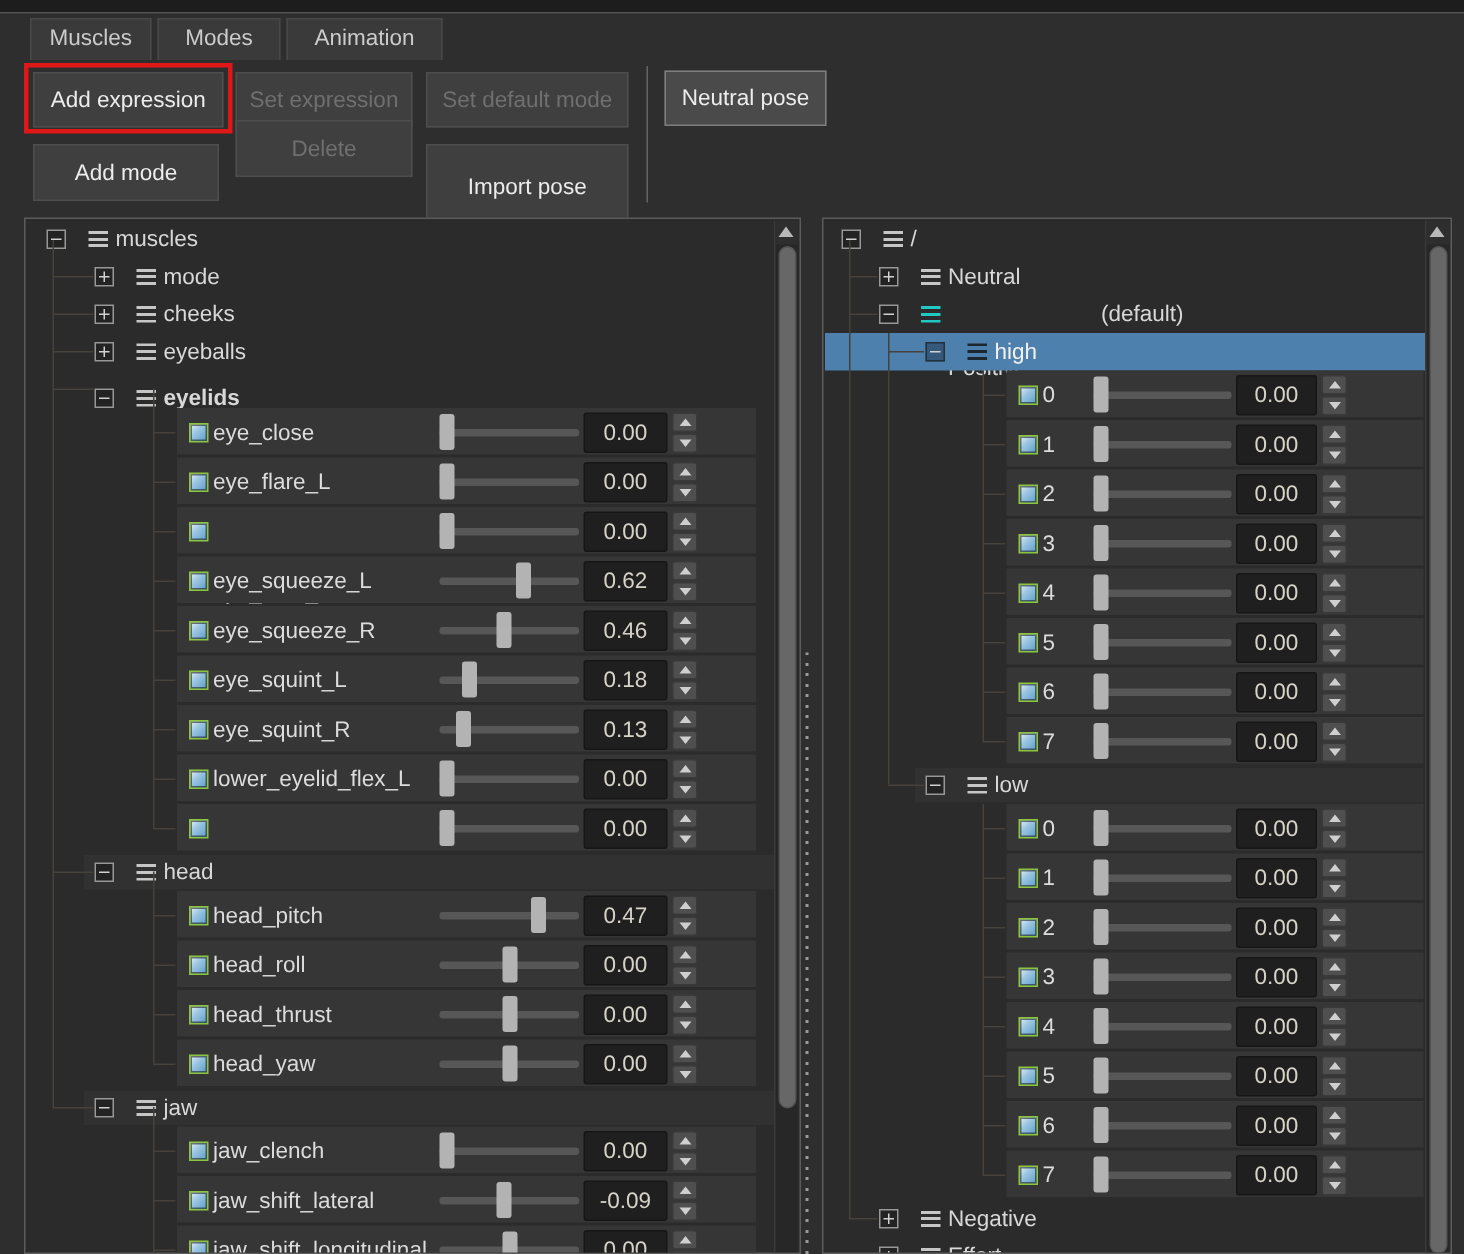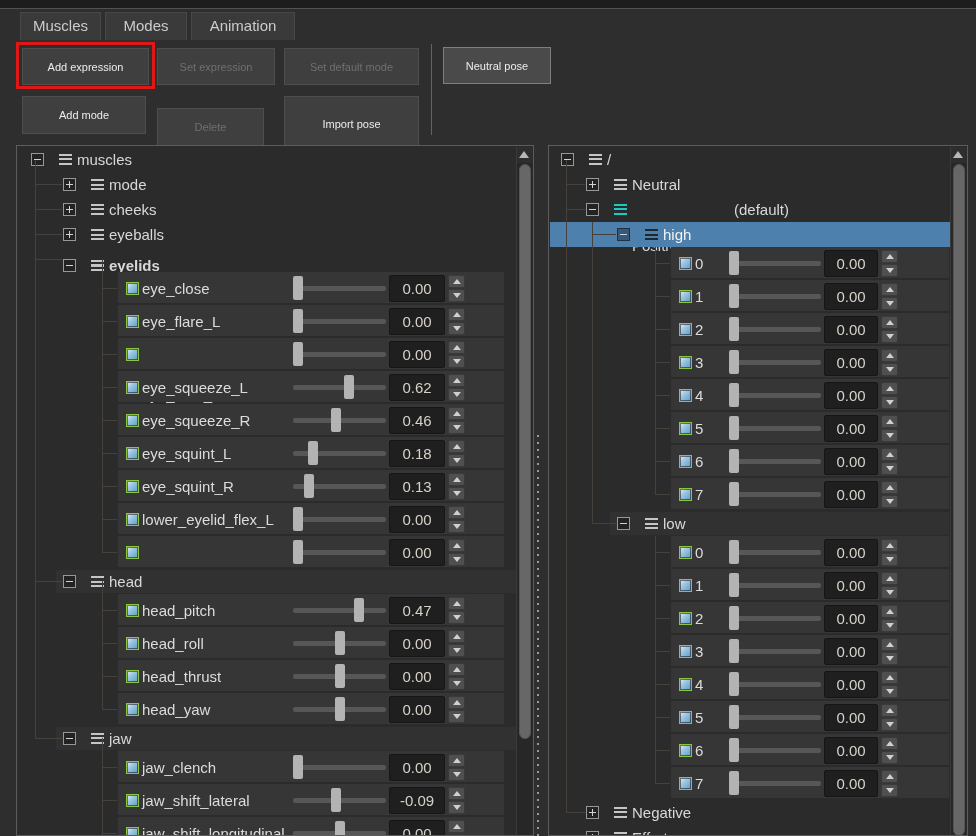--- a/index.html
+++ b/index.html
@@ -9,21 +9,21 @@
     background: #2e2e2e;
     font-family: "Liberation Sans", sans-serif;
     overflow: hidden;
   }
   .top-strip { position:absolute; left:0; top:0; width:976px; height:9px;
     background:#1d1d1d; border-bottom:1px solid #525252; }
   .tab { position:absolute; top:12px; height:28px; background:#3a3a3a;
     border:1px solid #484848; border-bottom:none; color:#cbcbcb; font-size:15px;
     text-align:center; line-height:26px; cursor:default; }
   .btn { position:absolute; background:#3f3f3f; border:1px solid #4e4e4e;
-    color:#ececec; font-size:11px; display:flex; align-items:center; justify-content:center; }
+    color:#ececec; font-size:15px; display:flex; align-items:center; justify-content:center; }
   .btn.disabled { color:#6f6f6f; }
   .btn.outlined { background:#4a4a4a; border-color:#7e7e7e; }
   .red-box { position:absolute; left:16px; top:42px; width:139px; height:47px;
     border:3px solid #e01717; z-index:5; }
   .vsep { position:absolute; left:431px; top:44px; width:1px; height:91px; background:#646464; }
 
   .panel { position:absolute; top:145px; height:691px; background:#2b2b2b;
     border:1px solid #5c5c5c; overflow:hidden; }
   .rows, .guides { position:absolute; left:0; top:0; right:0; bottom:0; }
   .guides { pointer-events:none; z-index:3; }
@@ -88,21 +88,21 @@
   <div class="tab" style="left:191px;width:104px">Animation</div>
 </div>
 
 <div class="red-box"></div>
 
 <button class="btn" style="left:22px;top:48px;width:127px;height:37px">Add expression</button>
 <button class="btn disabled" style="left:157px;top:48px;width:118px;height:37px">Set expression</button>
 <button class="btn disabled" style="left:284px;top:48px;width:135px;height:37px">Set default mode</button>
 <button class="btn outlined" style="left:443px;top:47px;width:108px;height:37px">Neutral pose</button>
 <button class="btn" style="left:22px;top:96px;width:124px;height:38px">Add mode</button>
-<button class="btn disabled" style="left:157px;top:108px;width:107px;height:38px">Delete</button>
+<button class="btn disabled" style="left:157px;top:80px;width:118px;height:38px">Delete</button>
 <button class="btn" style="left:284px;top:96px;width:135px;height:56px">Import pose</button>
 
 <div class="vsep"></div>
 
 <div class="panel" style="left:16px;width:518px">
   <div class="rows" id="left-rows">
       <div class="trow group" style="top: 1px; height: 25px; width: 500px;">
         <span class="ebox" style="left: 13px;">
           <i class="h"></i>
         </span>

